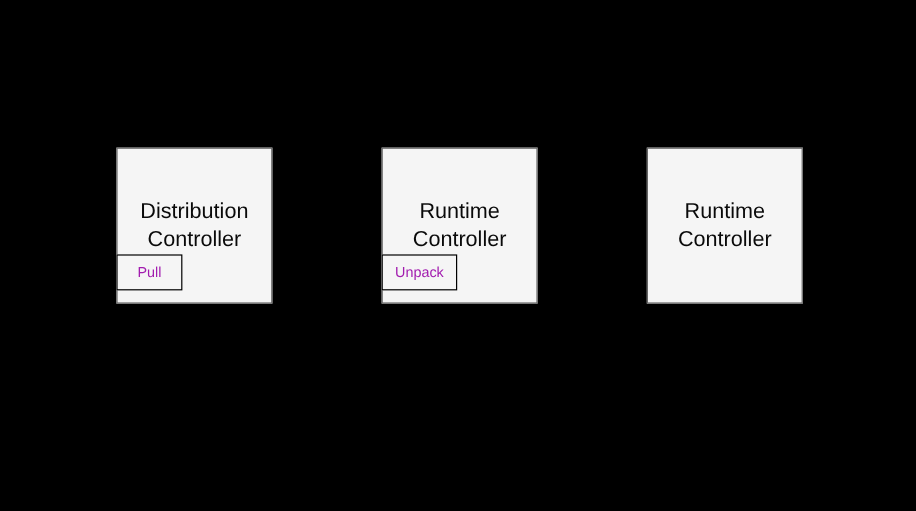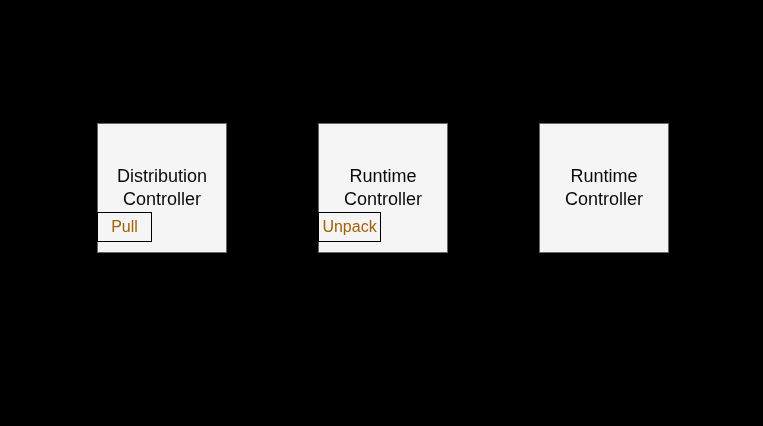--- a/index.html
+++ b/index.html
@@ -45,22 +45,22 @@
     box-sizing: border-box;
     background: #f5f5f5;
     border: 1.5px solid #000000;
     display: flex;
     align-items: center;
     justify-content: center;
   }
   .action-pull   { width: 55px; }
   .action-unpack { width: 63px; }
   .action-label {
-    font-size: 16px;
-    color: #a16207;
+    font-size: 12px;
+    color: #a21caf;
     white-space: nowrap;
   }
 </style>
 </head>
 <body>
 
 <div class="canvas">
 
   <div class="node node-distribution">
     <div class="node-label">Distribution

